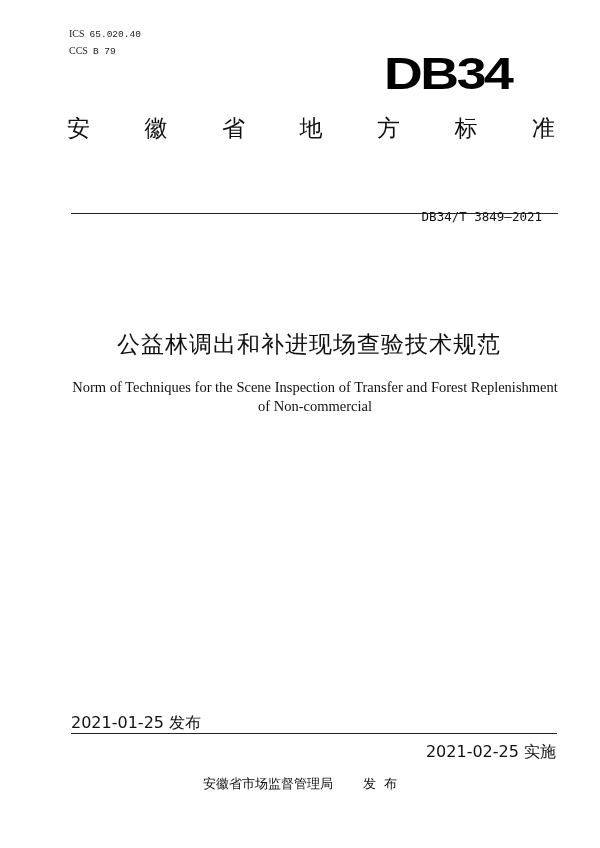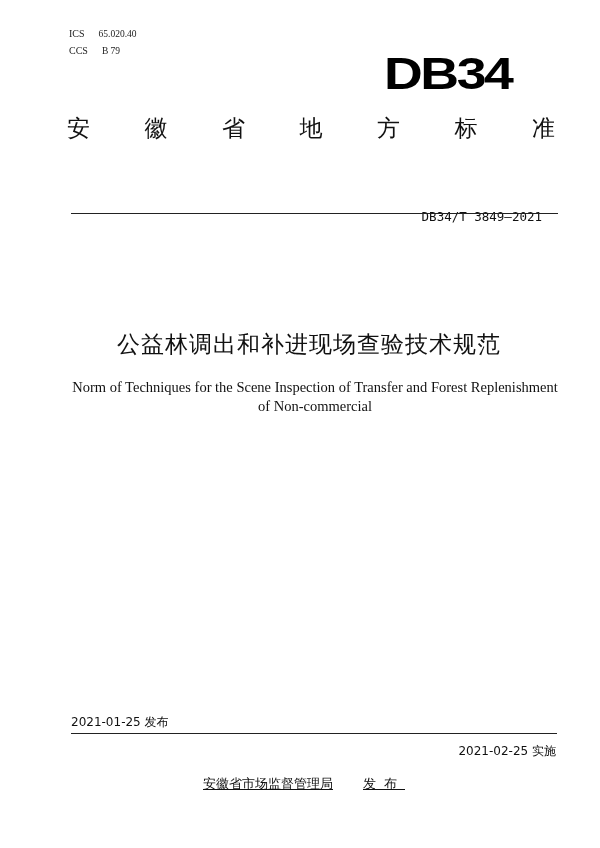--- a/index.html
+++ b/index.html
@@ -18,23 +18,23 @@
     .abs { position: absolute; white-space: nowrap; }
 
     .cls-line {
       left: 69px;
       font-family: "Liberation Serif", serif;
       font-size: 10px;
       line-height: 12px;
       color: #222;
     }
     .cls-line .code {
-      font-family: Liberation Serif, serif;
+      font-family: Liberation Mono, monospace;
       font-size: 9.5px;
-      margin-left: 14px;
+      margin-left: 5px;
     }
     #ics { top: 28px; }
     #ccs { top: 45px; }
 
     #logo {
       left: 384px;
       top: 52px;
       font-family: "Liberation Sans", sans-serif;
       font-weight: 900;
       font-size: 44px;
@@ -97,36 +97,35 @@
       font-size: 14.5px;
       line-height: 18px;
       color: #111;
     }
     #title-en-1 { top: 378px; }
     #title-en-2 { top: 397px; }
 
     .date {
       top: 715px;
       font-family: "DejaVu Sans", sans-serif;
-      font-size: 12px;
+      font-size: 16px;
       line-height: 15px;
       color: #111;
       text-align: right;
     }
     #issue-date { left: 71px; }
     #impl-date { right: 44px; margin-top: 29px; }
 
     #issuer {
       left: 203px;
       top: 776px;
       font-family: "DejaVu Sans", sans-serif;
       font-size: 13px;
       line-height: 16px;
       color: #111;
-      text-decoration: underline;
     }
     #issuer .publish {
       margin-left: 30px;
       letter-spacing: 8px;
     }
   </style>
 </head>
 <body>
 
 <div class="abs cls-line" id="ics">

